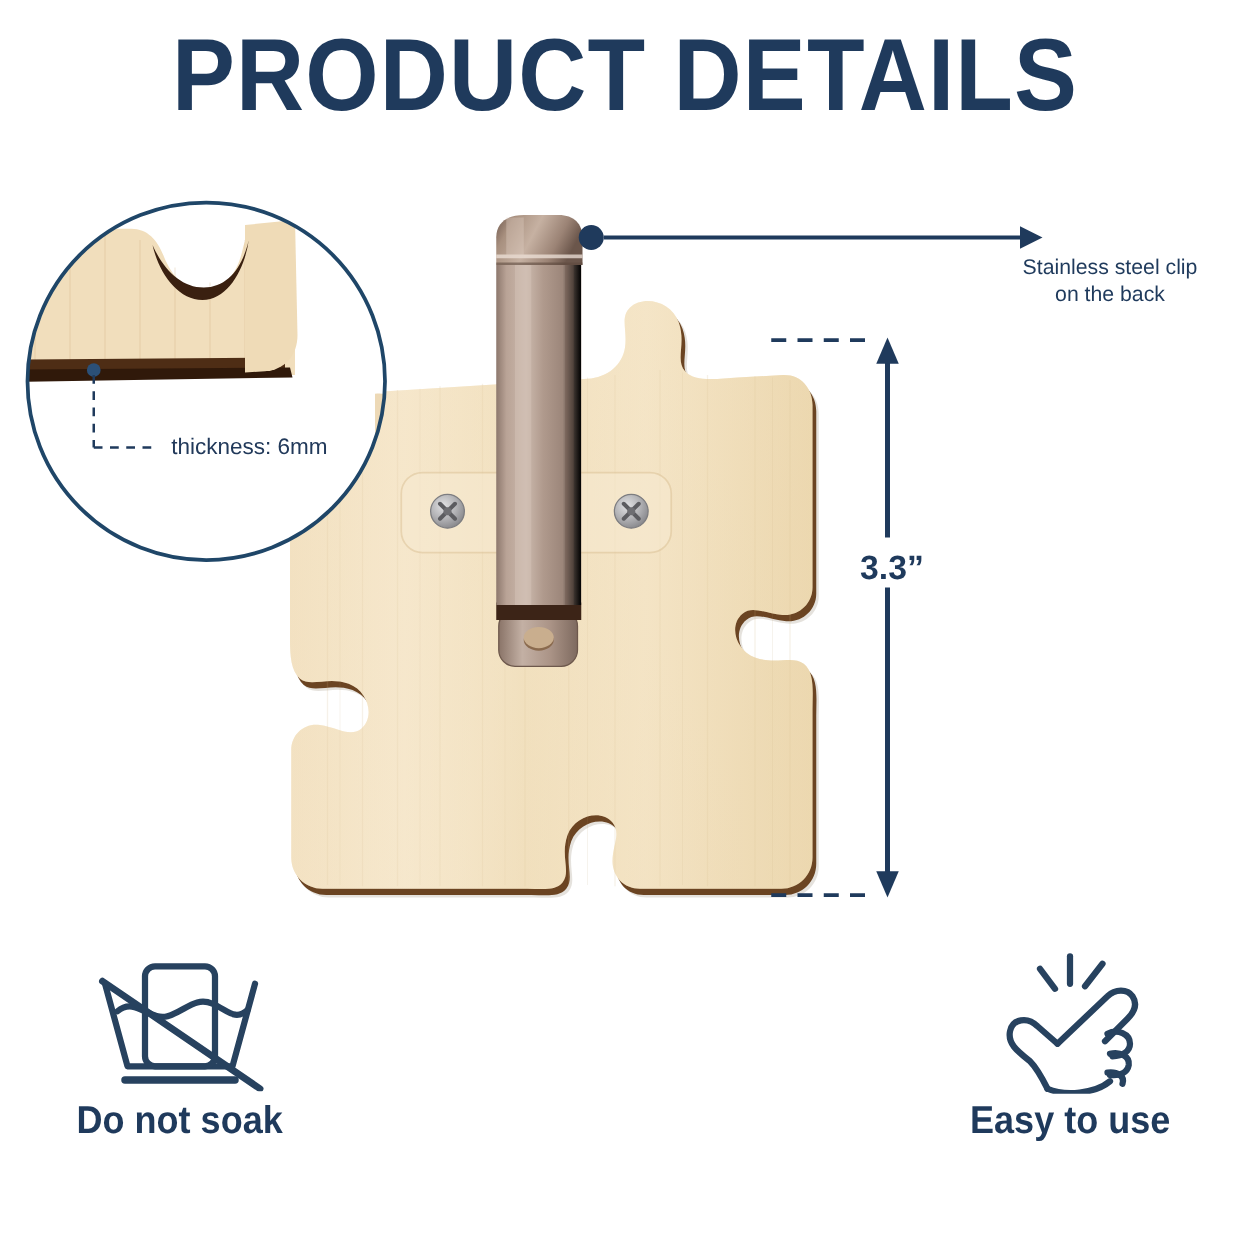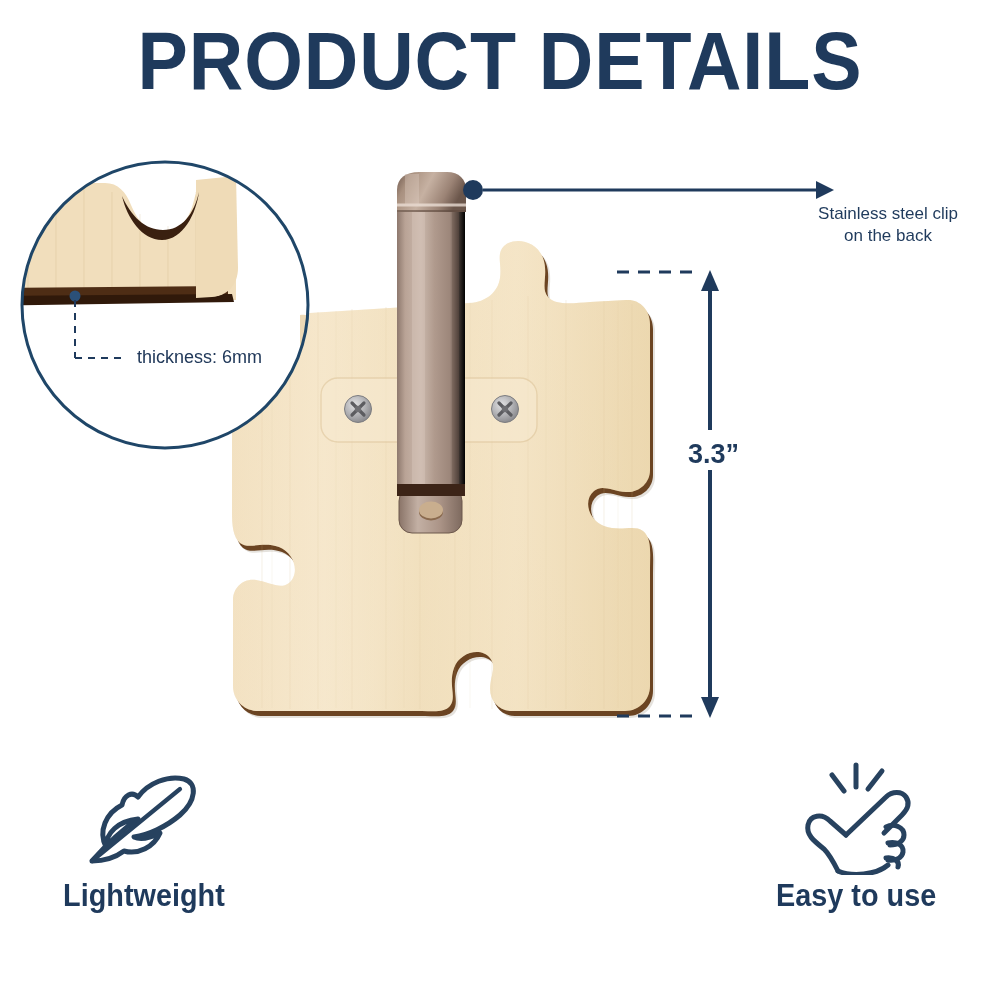--- a/index.html
+++ b/index.html
@@ -299,37 +299,39 @@
       <div>on the back</div>
     </div>
 
     <div id="thickness-label">thickness: 6mm</div>
 
     <div id="dim-label">3.3”</div>
   </div>
 
   <div id="features">
 
-
-
     <div class="feature">
       <div class="ic">
-        <svg width="136" height="112" viewBox="0 0 136 112" fill="none" stroke="#27425f" stroke-width="5" stroke-linecap="round" stroke-linejoin="round">
-
-          <path d="M16 100 C30 84, 44 70, 62 58 C42 60, 30 72, 30 86
-                   C22 70, 30 52, 46 44 C48 34, 56 30, 62 36
-                   C72 22, 92 14, 108 18 C122 22, 120 40, 104 54
-                   C90 66, 72 74, 58 76 C66 80, 76 76, 84 72
-                   C78 86, 62 94, 48 90 C40 96, 28 100, 16 100 Z"></path>
-
-          <path d="M16 100 L104 28" stroke-width="4.2"></path>
+        <svg width="152" height="112" viewBox="0 0 152 112" fill="none" stroke="#27425f" stroke-width="5" stroke-linecap="round" stroke-linejoin="round">
+
+          <path d="M16 26 L34 92 L118 92 L136 26"></path>
+
+          <path d="M26 48 C40 36, 52 56, 66 52 C80 48, 88 36, 102 42 C114 47, 120 56, 130 47"></path>
+
+          <path d="M32 103 L120 103" stroke-width="6"></path>
+
+          <rect x="48" y="12" width="56" height="80" rx="8" ry="8"></rect>
+
+          <path d="M14 24 L140 110" stroke-width="5.5"></path>
         </svg>
       </div>
-      <div class="lbl">Lightweight</div>
+      <div class="lbl">Do not soak</div>
     </div>
+
+
 
     <div class="feature">
       <div class="ic">
         <svg width="132" height="116" viewBox="0 0 132 116" fill="none" stroke="#27425f" stroke-width="5" stroke-linecap="round" stroke-linejoin="round">
 
           <path d="M66 6 L66 28"></path>
           <path d="M42 16 L54 32"></path>
           <path d="M92 12 L78 30"></path>
 
           <path d="M56 76 L96 38 C102 32, 112 32, 116 38 C120 44, 118 50, 112 56 L94 74"></path>

